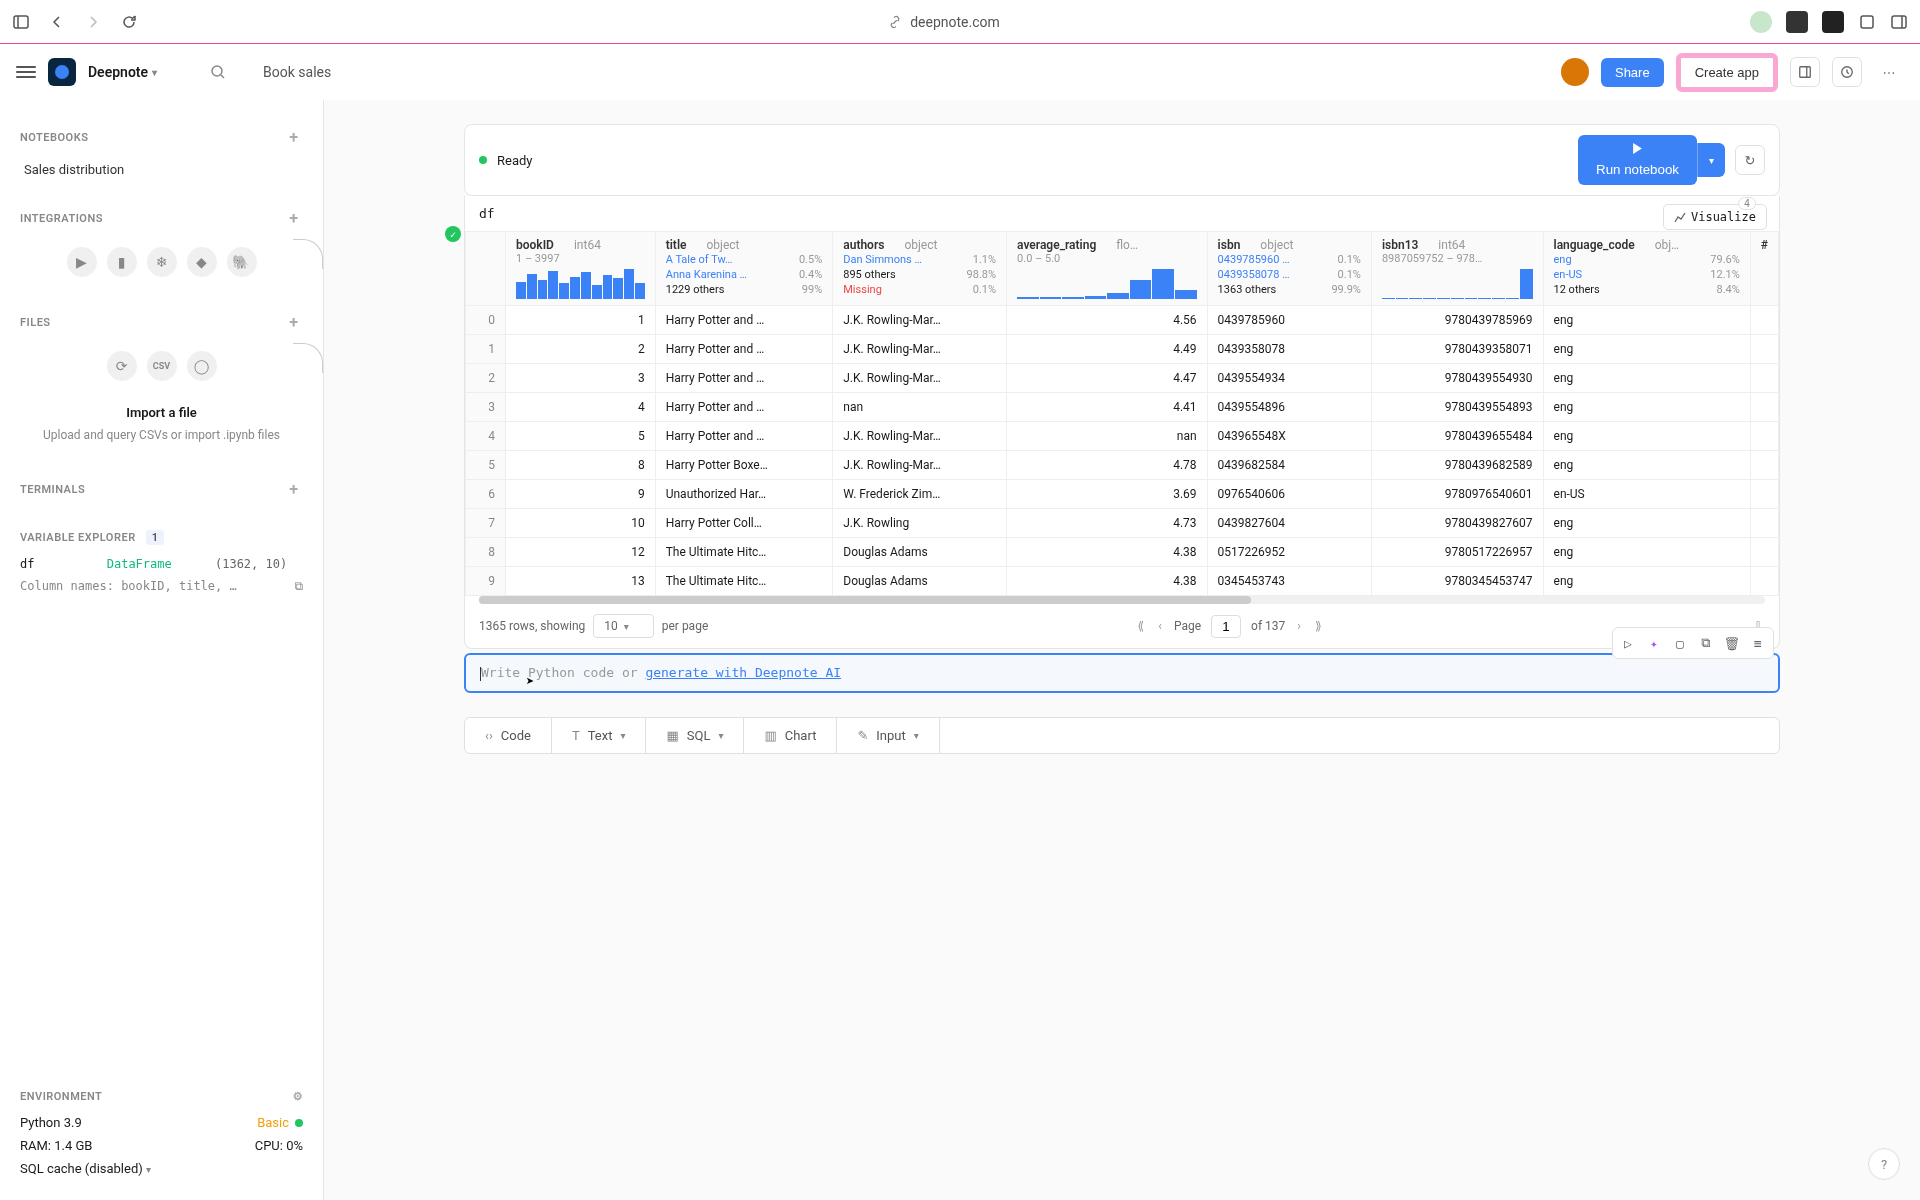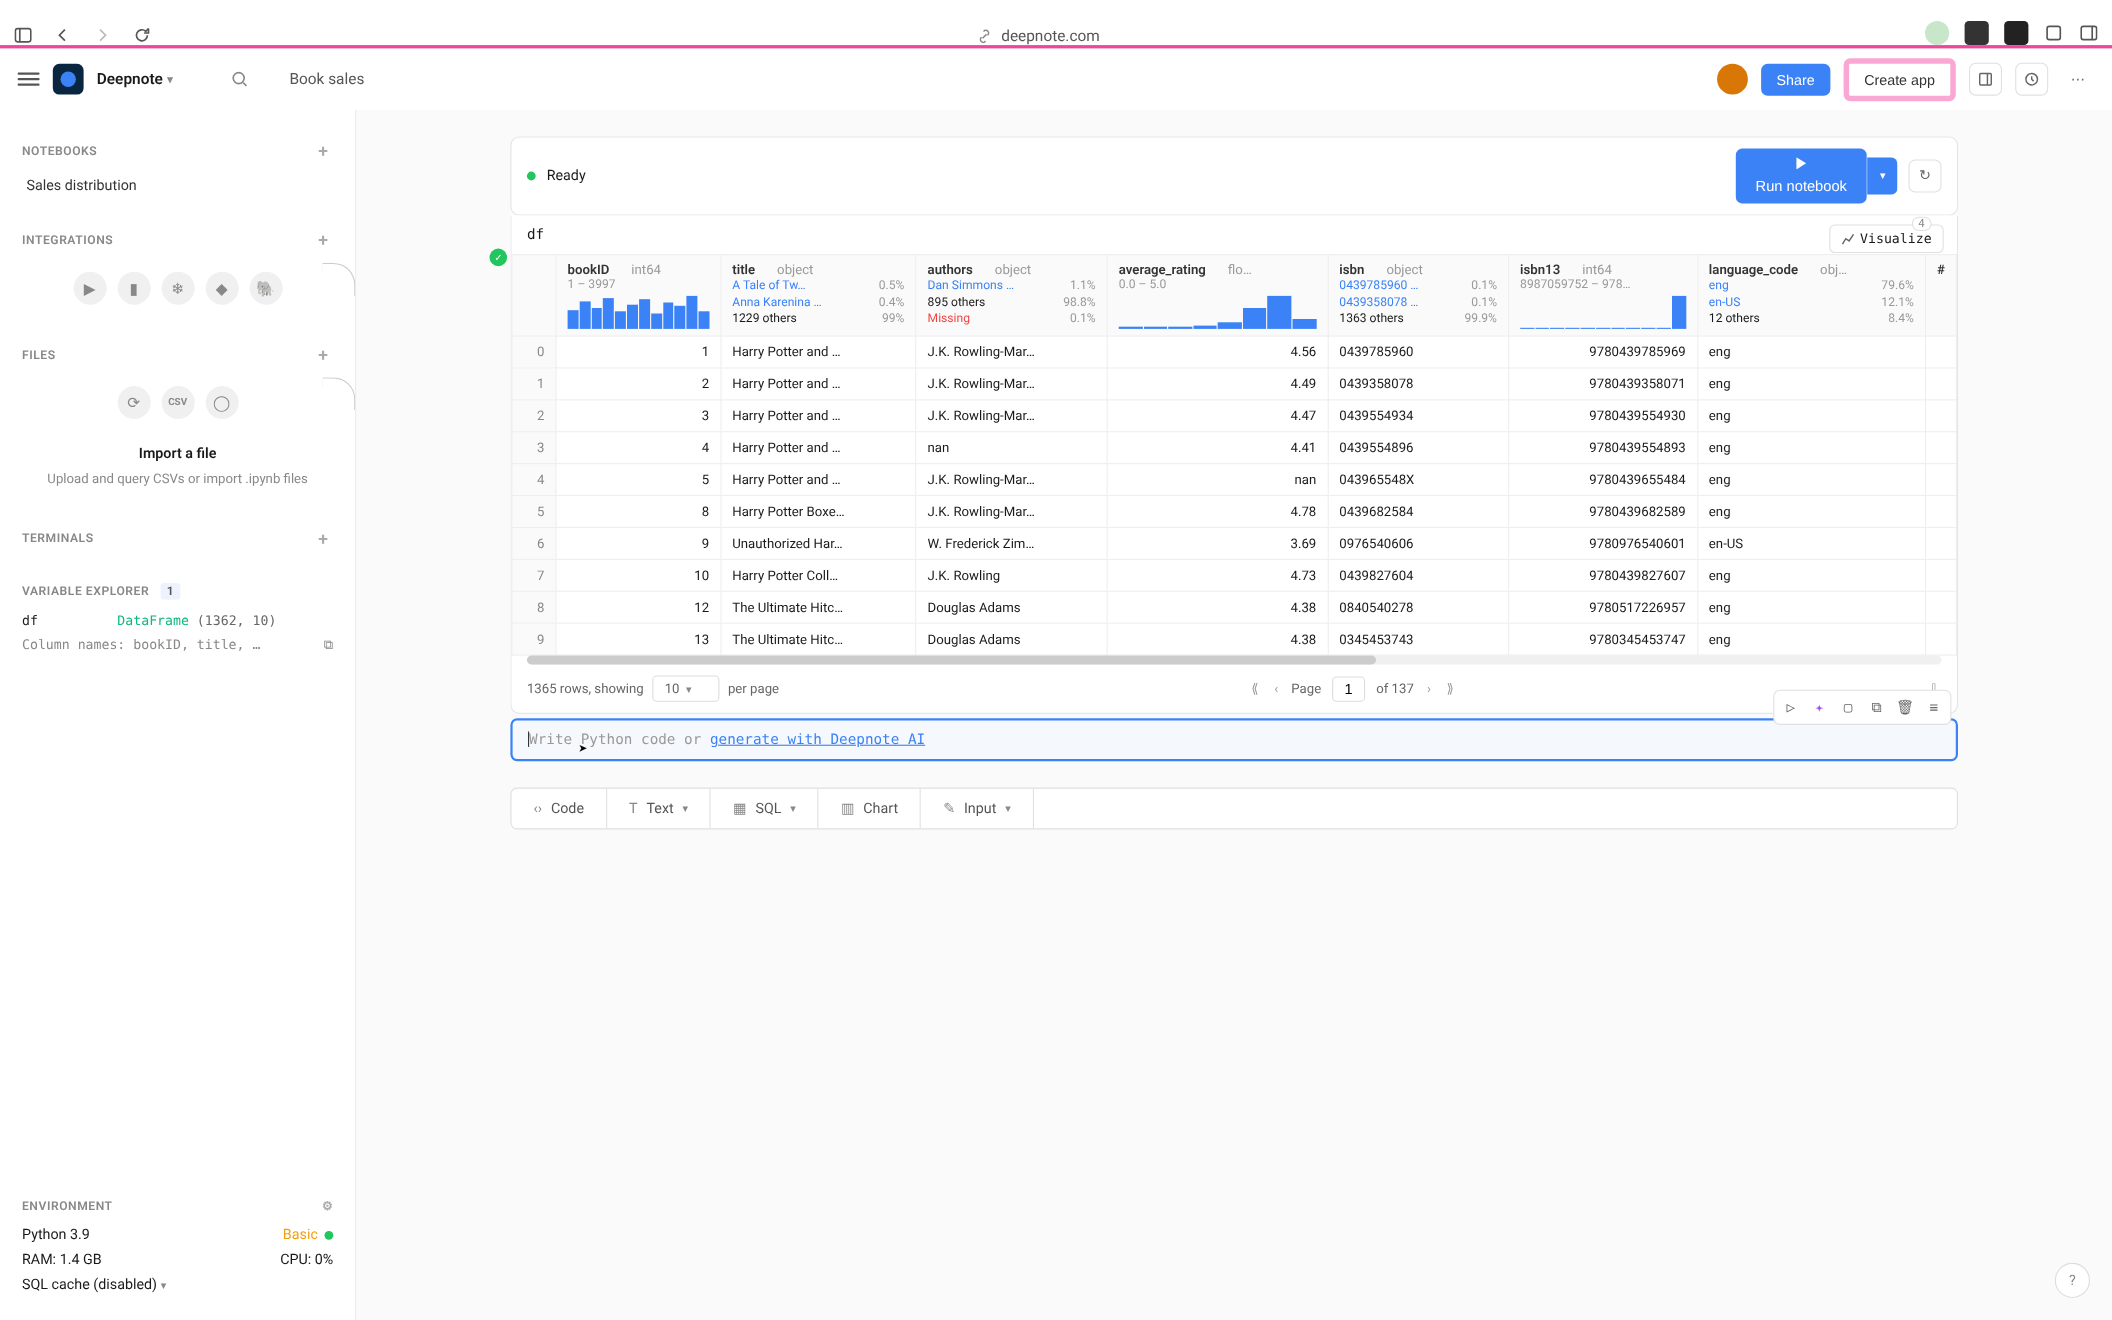--- a/index.html
+++ b/index.html
@@ -1,19 +1,19 @@
 <!DOCTYPE html>
 <html><head>
 <meta charset="utf-8">
 <style>
 * { box-sizing: border-box; margin: 0; padding: 0; }
 body { font-family: -apple-system, BlinkMacSystemFont, "Segoe UI", Roboto, sans-serif; font-size: 13px; color: #1a1a1a; background: #fff; width: 1920px; height: 1200px; overflow: hidden; }
 
 
-.browser-bar { height: 44px; display: flex; align-items: flex-end; padding: 0 12px; border-bottom: 3px solid #ec4899; }
+.browser-bar { height: 44px; display: flex; align-items: center; padding: 0 12px; border-bottom: 1px solid #ec4899; }
 .browser-nav { display: flex; gap: 18px; align-items: center; }
 .browser-icon { width: 18px; height: 18px; display: flex; align-items: center; justify-content: center; color: #555; cursor: pointer; }
 .browser-url { flex: 1; display: flex; justify-content: center; align-items: center; gap: 8px; color: #555; font-size: 14px; }
 .browser-right { display: flex; gap: 14px; align-items: center; }
 .ext-icon { width: 22px; height: 22px; border-radius: 4px; background: #ddd; }
 .ext-icon.green { background: #c8e6c9; border-radius: 50%; }
 .ext-icon.dark { background: #333; }
 .ext-icon.grid { background: #222; }
 
 
@@ -44,21 +44,21 @@
 .sb-center { text-align: center; padding: 12px 8px; }
 .sb-center-title { font-weight: 600; font-size: 13px; margin-bottom: 6px; }
 .sb-center-desc { font-size: 12px; color: #888; line-height: 1.5; }
 .int-icons { display: flex; justify-content: center; gap: 10px; margin: 12px 0; position: relative; }
 .int-icon { width: 30px; height: 30px; border-radius: 50%; background: #f0f0f0; display: flex; align-items: center; justify-content: center; font-size: 14px; color: #888; }
 .curve { position: absolute; right: -20px; top: -8px; width: 30px; height: 30px; border-top: 1.5px solid #ccc; border-right: 1.5px solid #ccc; border-radius: 0 20px 0 0; }
 .sb-var { display: flex; align-items: center; gap: 10px; }
 .sb-badge { background: #eef2ff; color: #555; padding: 1px 6px; border-radius: 3px; font-size: 11px; font-weight: 600; }
 .sb-mono { font-family: ui-monospace, Menlo, monospace; font-size: 12px; padding: 4px 0; }
 .sb-mono .type { color: #10b981; }
-.sb-mono .shape { color: #666; }
+.sb-mono .shape { color: #666; margin-left: 36px; }
 .env-row { display: flex; justify-content: space-between; padding: 4px 0; font-size: 13px; }
 .env-basic { color: #f59e0b; display: flex; align-items: center; gap: 6px; }
 .env-dot { width: 8px; height: 8px; border-radius: 50%; background: #22c55e; }
 .sb-push { margin-top: auto; }
 .sb-gear { color: #aaa; cursor: pointer; }
 
 
 .status-bar { display: flex; align-items: center; justify-content: space-between; background: #fff; border: 1px solid #e5e5e5; border-radius: 8px; padding: 10px 14px; margin-bottom: 0; }
 .status-left { display: flex; align-items: center; gap: 10px; }
 .status-dot { width: 8px; height: 8px; border-radius: 50%; background: #22c55e; }
@@ -538,21 +538,21 @@
     <td class="num-col">9780439827607</td>
     <td>eng</td>
     <td></td>
   </tr>
             <tr>
     <td class="idx-col">8</td>
     <td class="num-col">12</td>
     <td>The Ultimate Hitc…</td>
     <td>Douglas Adams</td>
     <td class="num-col">4.38</td>
-    <td>0840540278</td>
+    <td>0517226952</td>
     <td class="num-col">9780517226957</td>
     <td>eng</td>
     <td></td>
   </tr>
             <tr>
     <td class="idx-col">9</td>
     <td class="num-col">13</td>
     <td>The Ultimate Hitc…</td>
     <td>Douglas Adams</td>
     <td class="num-col">4.38</td>

